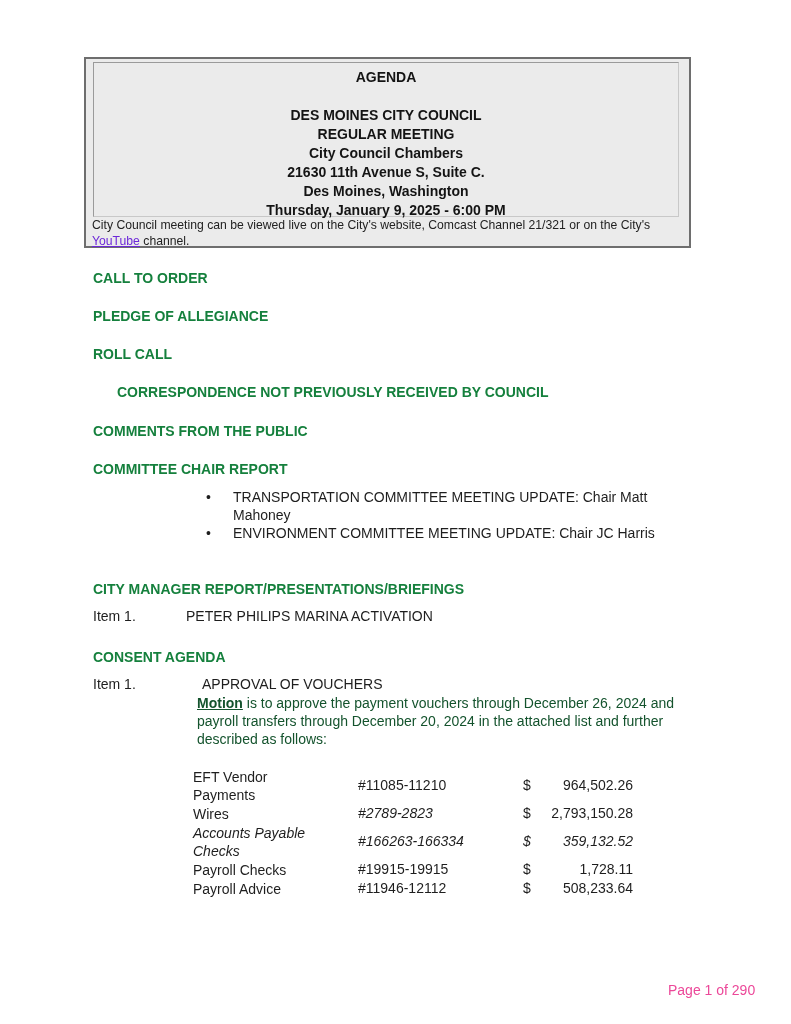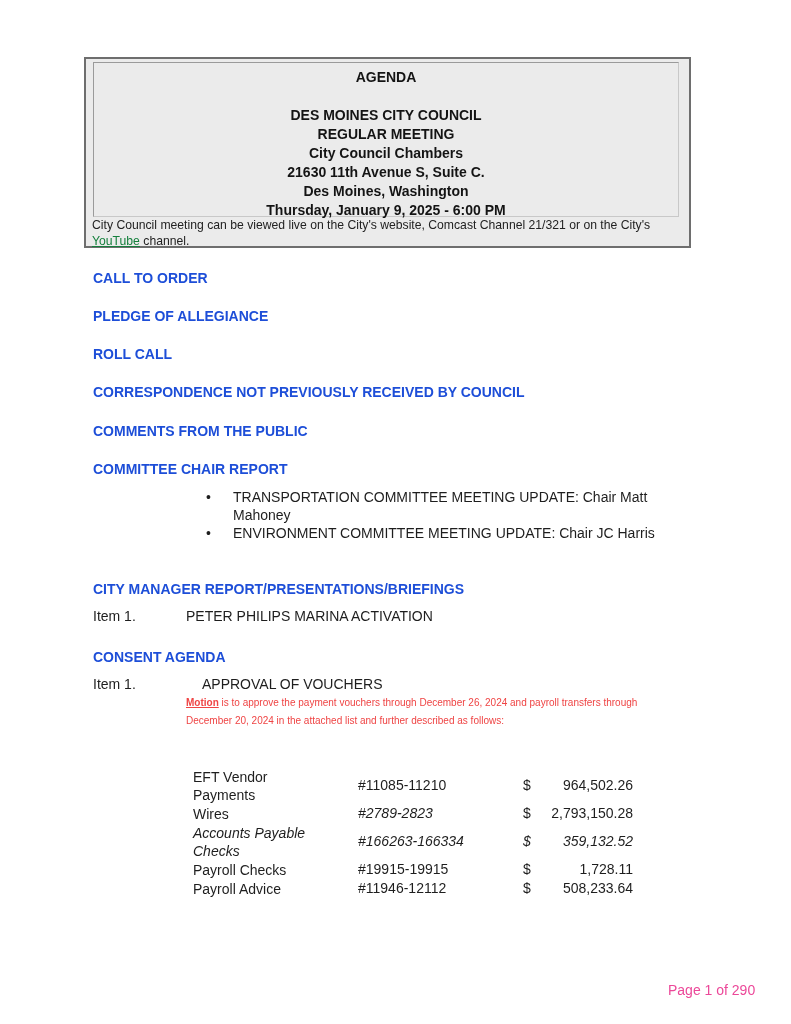--- a/index.html
+++ b/index.html
@@ -55,30 +55,30 @@
     .header-note {
       position: absolute;
       left: 6px;
       top: 158px;
       width: 590px;
       font-size: 12.2px;
       line-height: 16px;
       color: #222;
     }
     .header-note a {
-      color: #15803d;
+      color: #6d28d9;
       text-decoration: underline;
     }
     
     .section {
       position: absolute;
       left: 93px;
       font-weight: bold;
       font-size: 14px;
-      color: #1d4ed8;
+      color: #15803d;
       white-space: nowrap;
     }
     .bullet-list {
       position: absolute;
       left: 206px;
       top: 488px;
       width: 470px;
       font-size: 14px;
       line-height: 18px;
       color: #1e1e1e;
@@ -101,26 +101,26 @@
     }
     .item-title {
       position: absolute;
       left: 186px;
       font-size: 14px;
       color: #1e1e1e;
       white-space: nowrap;
     }
     .motion-text {
       position: absolute;
-      left: 186px;
+      left: 197px;
       top: 694px;
       width: 500px;
-      font-size: 10px;
+      font-size: 14px;
       line-height: 18px;
-      color: #ef4444;
+      color: #14532d;
     }
     .motion-text .motion-word {
       font-weight: bold;
       text-decoration: underline;
     }
     
     .voucher-table {
       position: absolute;
       left: 193px;
       top: 768px;
@@ -179,21 +179,21 @@
       <div class="header-line" style="top:139px;">Thursday, January 9, 2025 - 6:00 PM</div>
     </div>
     <div class="header-note">
       <span>City Council meeting can be viewed live on the City's website, Comcast Channel 21/321 or on the City's </span><a>YouTube</a><span> channel.</span>
     </div>
   </div>
 
   <div class="section" style="top:270px;">CALL TO ORDER</div>
   <div class="section" style="top:308px;">PLEDGE OF ALLEGIANCE</div>
   <div class="section" style="top:346px;">ROLL CALL</div>
-  <div class="section" style="top:384px;">CORRESPONDENCE NOT PREVIOUSLY RECEIVED BY COUNCIL</div>
+  <div class="section" style="top:384px;margin-left:24px;">CORRESPONDENCE NOT PREVIOUSLY RECEIVED BY COUNCIL</div>
   <div class="section" style="top:423px;">COMMENTS FROM THE PUBLIC</div>
   <div class="section" style="top:461px;">COMMITTEE CHAIR REPORT</div>
 
   <div class="bullet-list">
     <div class="bullet-item">
       <span class="bullet-dot">•</span>
       <span>TRANSPORTATION COMMITTEE MEETING UPDATE: Chair Matt Mahoney</span>
     </div>
     <div class="bullet-item">
       <span class="bullet-dot">•</span>

